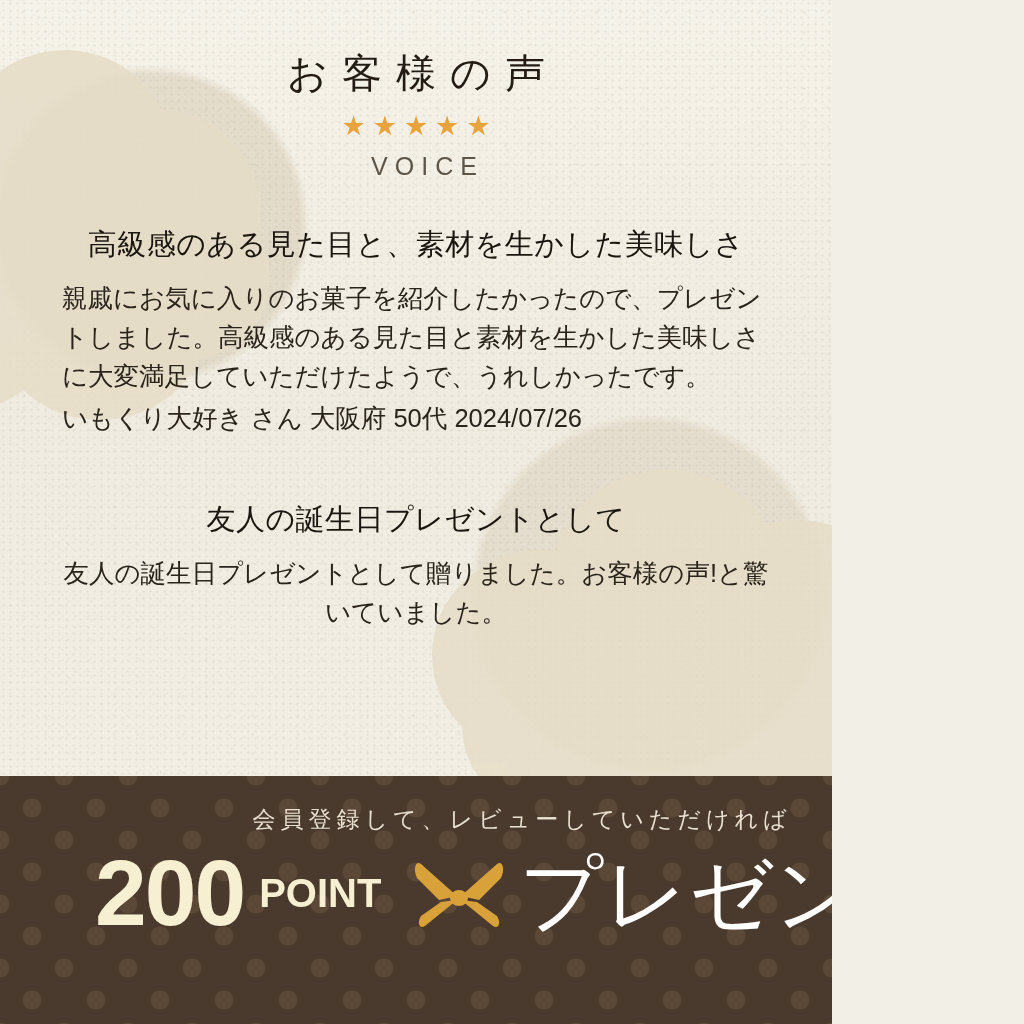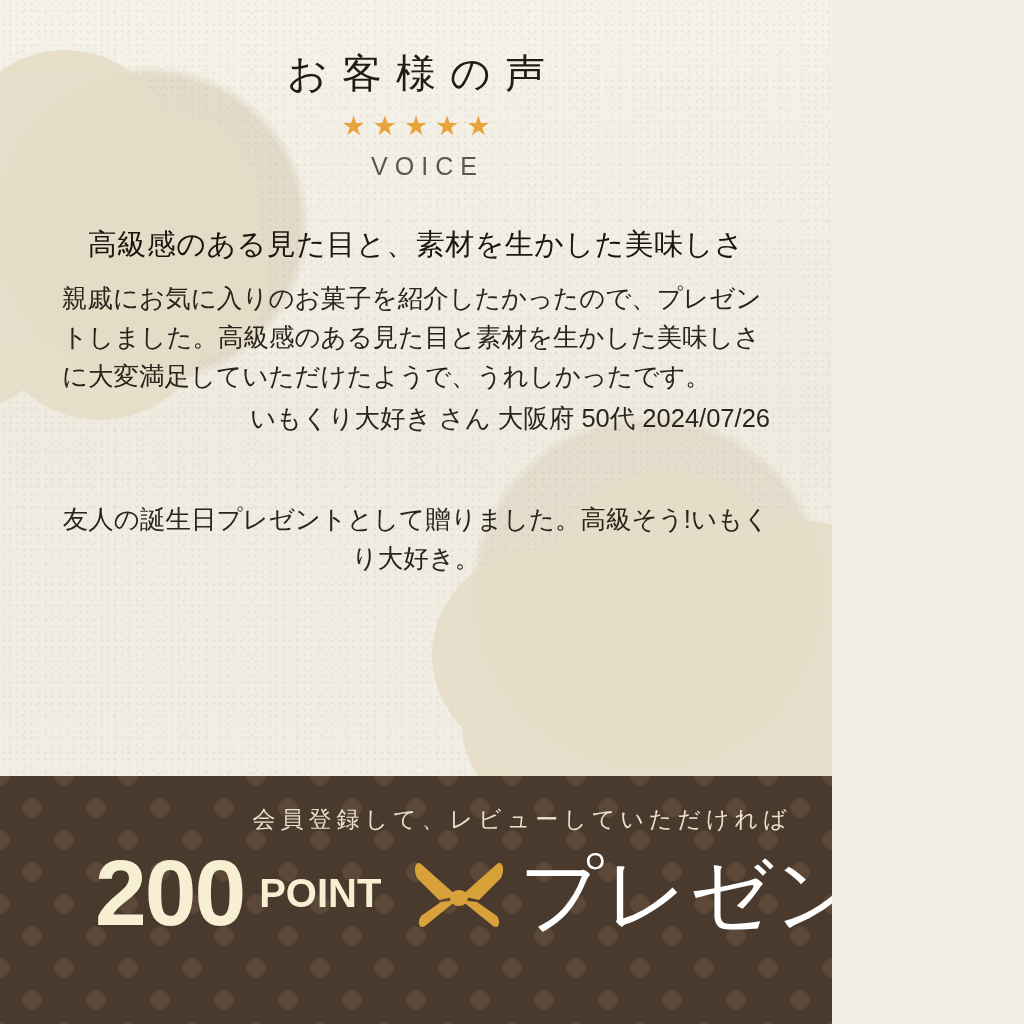--- a/index.html
+++ b/index.html
@@ -121,21 +121,21 @@
   .review-body {
     font-size: 25.5px;
     line-height: 1.52;
     color: #2a241c;
     letter-spacing: 0px;
     text-align: left;
   }
   .review-body.centered { text-align: center; }
   .review-meta {
     margin-top: 6px;
-    text-align: right;
+    text-align: left;
     font-size: 25.5px;
     color: #2a241c;
   }
   .review-meta.center { text-align: center; }
 
   
   .banner {
     position: absolute;
     left: 0;
     bottom: 0;
@@ -249,21 +249,22 @@
 
     <div class="reviews">
 
       <div class="review">
         <div class="review-title">高級感のある見た目と、素材を生かした美味しさ</div>
         <div class="review-body">親戚にお気に入りのお菓子を紹介したかったので、プレゼントしました。高級感のある見た目と素材を生かした美味しさに大変満足していただけたようで、うれしかったです。</div>
         <div class="review-meta">いもくり大好き さん 大阪府 50代 2024/07/26</div>
       </div>
 
       <div class="review">
-        <div class="review-body centered">友人の誕生日プレゼントとして贈りました。高級そう!いもくり大好き。</div>
+        <div class="review-title">友人の誕生日プレゼントとして</div>
+        <div class="review-body centered">友人の誕生日プレゼントとして贈りました。お客様の声!と驚いていました。</div>
       </div>
 
     </div>
   </div>
 
   <div class="banner">
     <div class="banner-pattern"></div>
     <div class="banner-notch"></div>
     <div class="banner-inner">
       <div class="banner-lead">会員登録して、レビューしていただければ</div>

